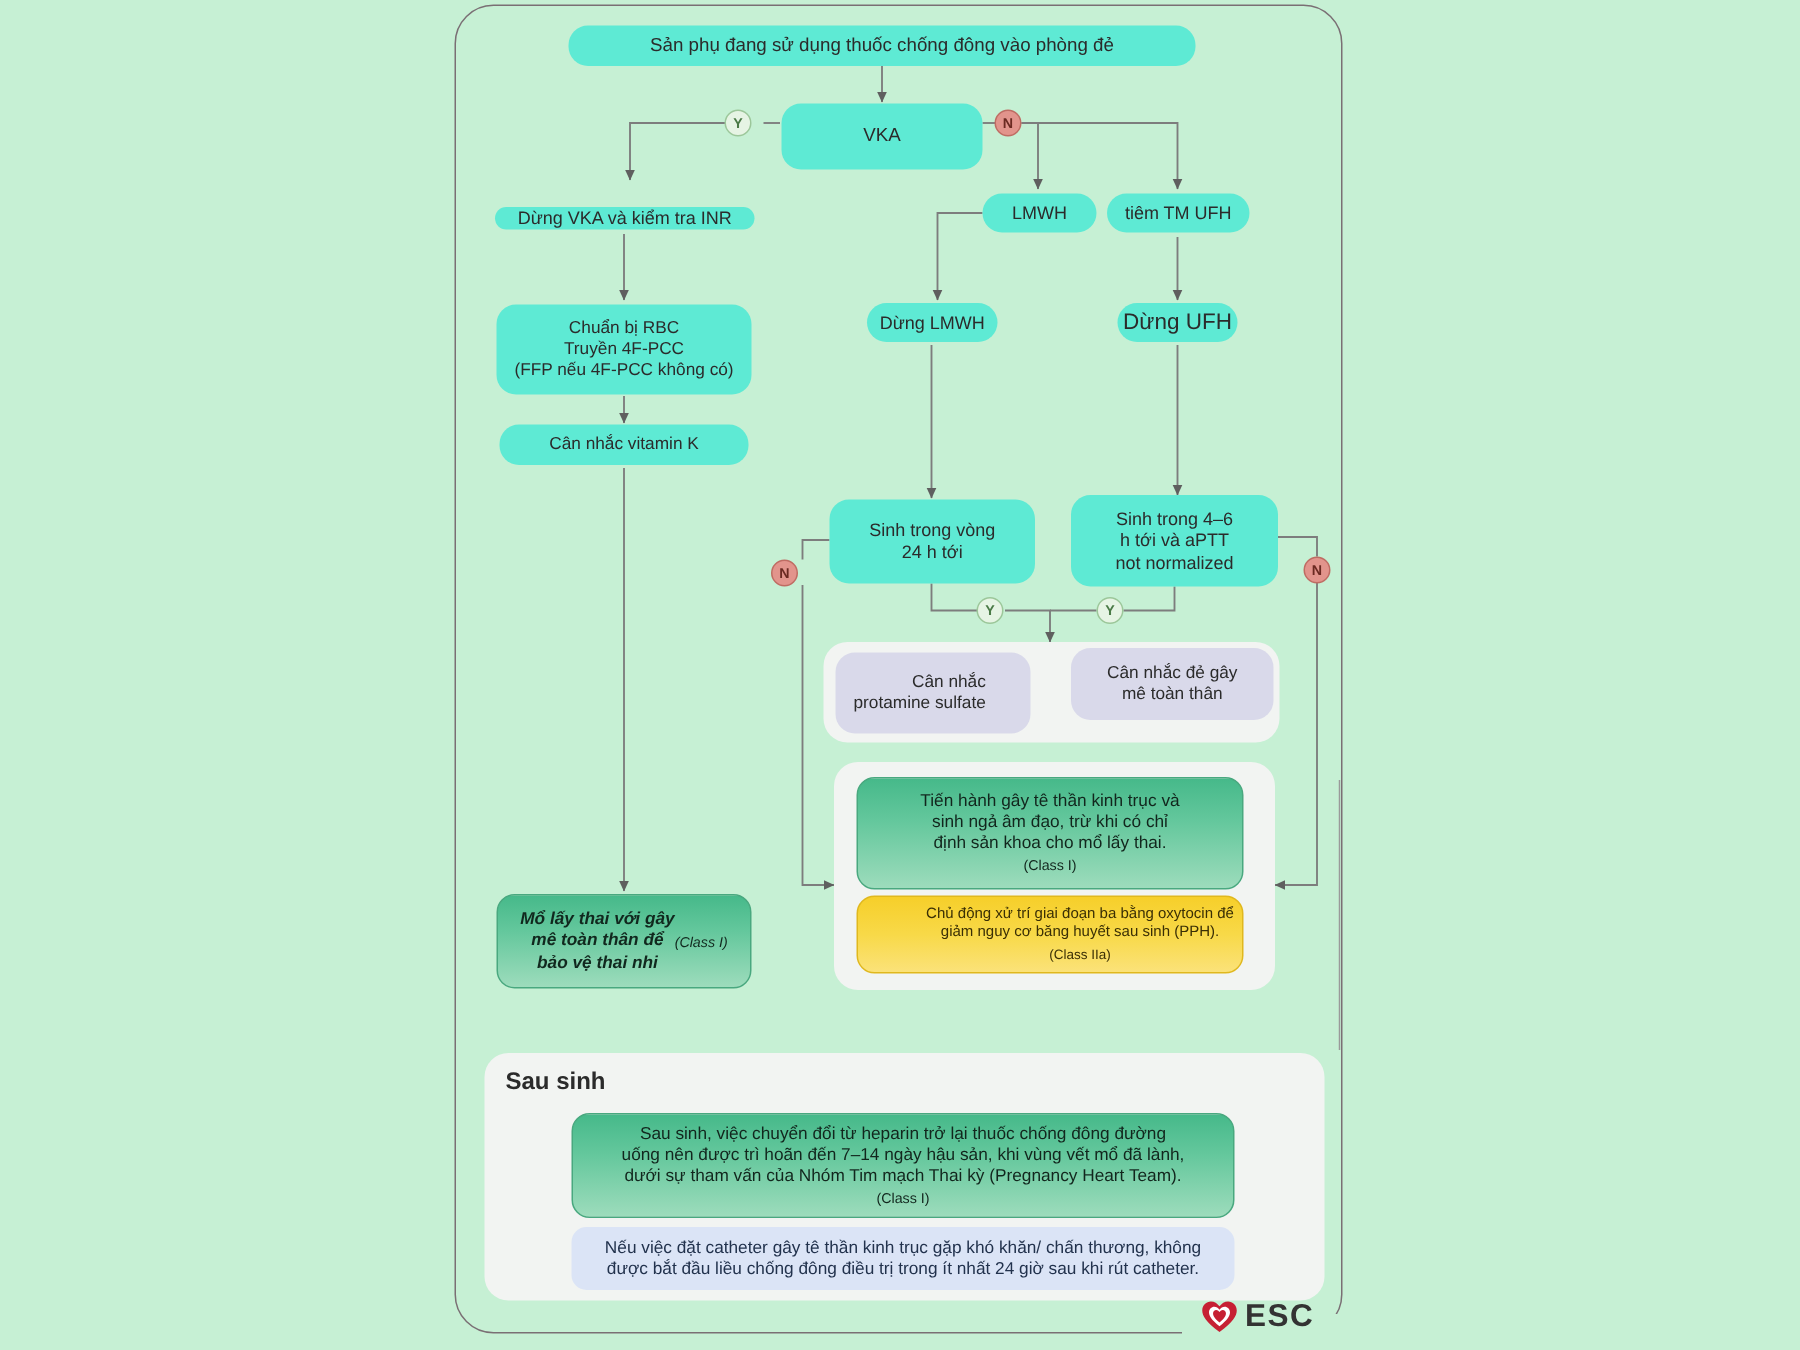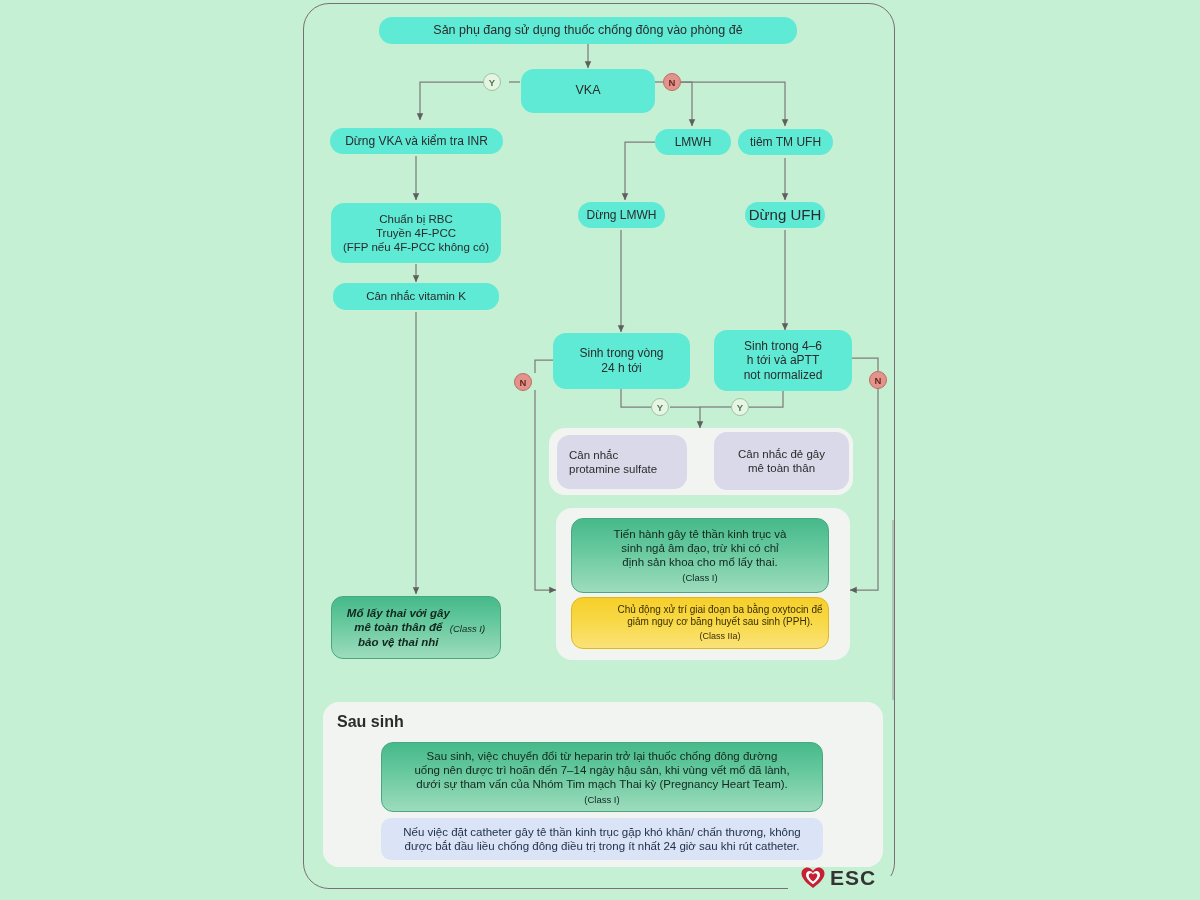--- a/index.html
+++ b/index.html
@@ -139,21 +139,21 @@
     </g>
   </svg>
 
   <div class="node pink" style="left:379px;top:17px;width:418px;height:27px;font-size:12.5px;">Sản phụ đang sử dụng thuốc chống đông vào phòng đẻ</div>
 
   <div class="node pink" style="left:521px;top:69px;width:134px;height:44px;font-size:12.5px;">VKA</div>
 
   <div class="badge y" style="left:483px;top:73px;">Y</div>
   <div class="badge n" style="left:663px;top:73px;">N</div>
 
-  <div class="node pink" style="left:330px;top:128px;width:173px;height:26px;font-size:12px;">Dừng VKA và kiểm tra INR</div>
+  <div class="node pink" style="left:330px;top:138px;width:173px;height:15px;font-size:12px;">Dừng VKA và kiểm tra INR</div>
 
   <div class="node pink" style="left:655px;top:129px;width:76px;height:26px;font-size:12px;">LMWH</div>
 
   <div class="node pink" style="left:738px;top:129px;width:95px;height:26px;font-size:12px;">tiêm TM UFH</div>
 
   <div class="node pink" style="left:331px;top:203px;width:170px;height:60px;font-size:11.5px;">Chuẩn bị RBC
 Truyền 4F-PCC
 (FFP nếu 4F-PCC không có)</div>
 
   <div class="node pink" style="left:333px;top:283px;width:166px;height:27px;font-size:11.5px;">Cân nhắc vitamin K</div>
@@ -169,24 +169,24 @@
 h tới và aPTT
 not normalized</div>
 
   <div class="badge n" style="left:514px;top:373px;">N</div>
   <div class="badge n" style="left:869px;top:371px;">N</div>
   <div class="badge y" style="left:651px;top:398px;">Y</div>
   <div class="badge y" style="left:731px;top:398px;">Y</div>
 
   <div class="whitepanel" style="position:absolute;left:549px;top:428px;width:304px;height:67px;"></div>
 
-  <div class="node lav" style="left:557px;top:435px;width:130px;height:54px;font-size:11.5px;justify-content:flex-start;padding-left:12px;text-align:left;">Cân nhắc
+  <div class="node lav" style="left:557px;top:435px;width:130px;height:54px;font-size:11.5px;justify-content:flex-start;padding-left:12px;text-align:right;">Cân nhắc
 protamine sulfate</div>
 
-  <div class="node lav" style="left:714px;top:432px;width:135px;height:58px;font-size:11.5px;">Cân nhắc đẻ gây
+  <div class="node lav" style="left:714px;top:432px;width:135px;height:48px;font-size:11.5px;">Cân nhắc đẻ gây
 mê toàn thân</div>
 
   <div class="whitepanel" style="position:absolute;left:556px;top:508px;width:294px;height:152px;"></div>
 
   <div class="node greenrec" style="left:571px;top:518px;width:258px;height:75px;font-size:11.5px;flex-direction:column;">
     <span style="white-space:pre-line;">Tiến hành gây tê thần kinh trục và
 sinh ngả âm đạo, trừ khi có chỉ
 định sản khoa cho mổ lấy thai.</span>
     <span class="cls">(Class I)</span>
   </div>

